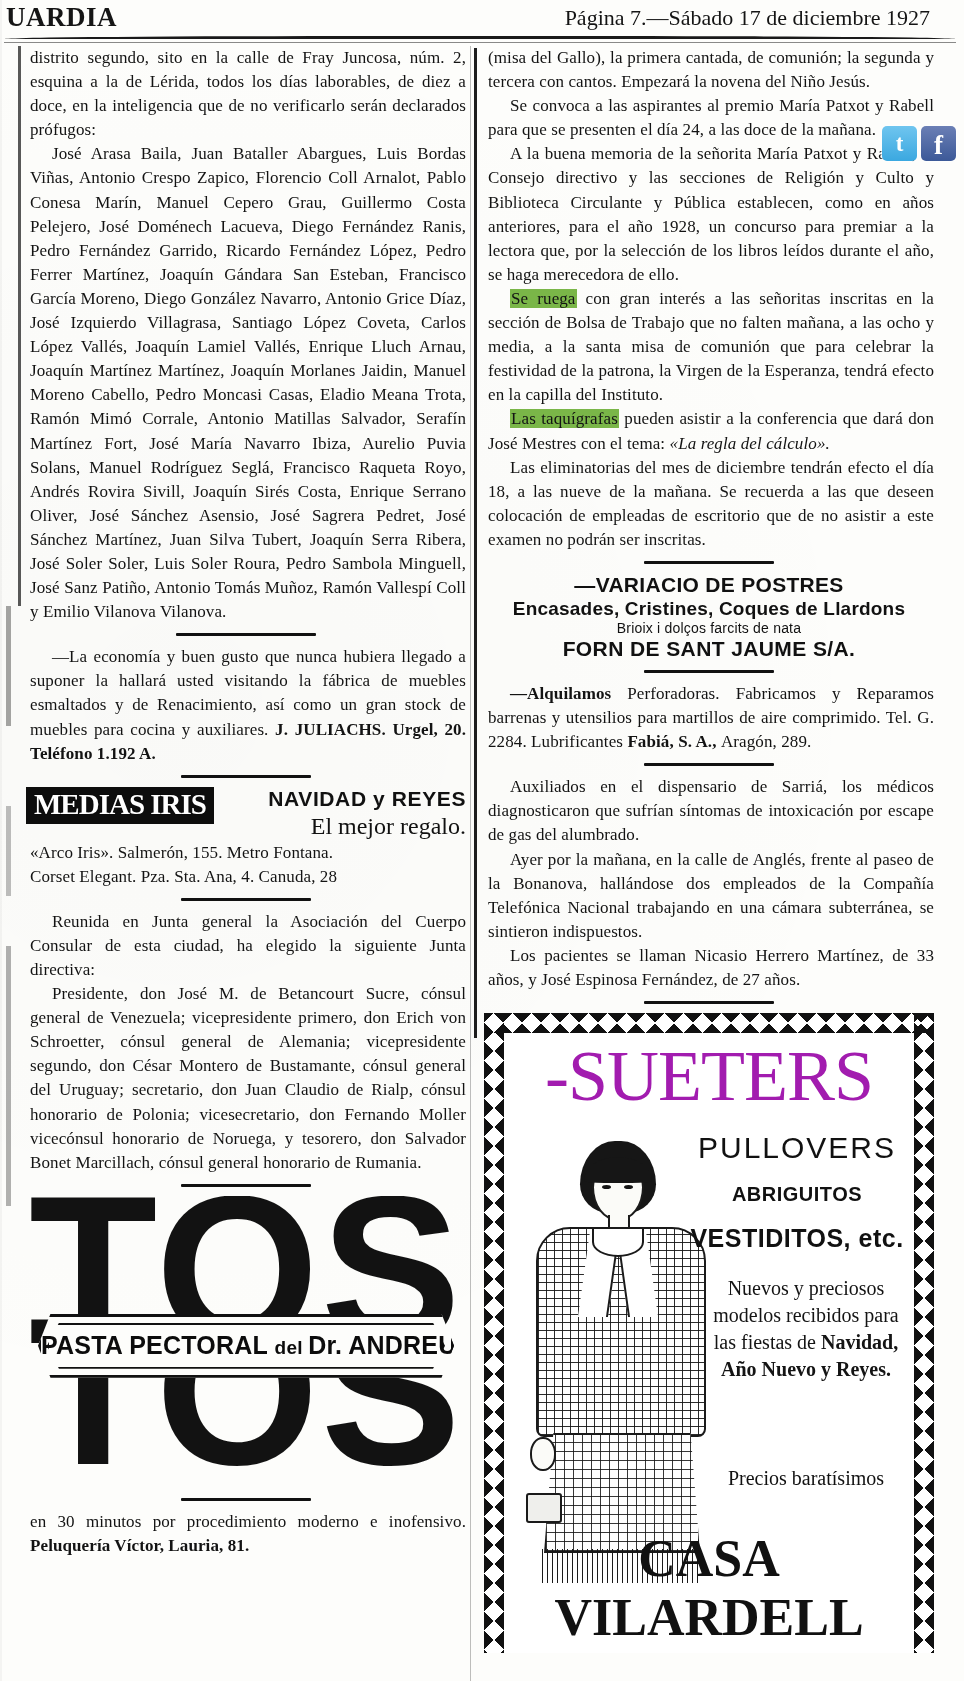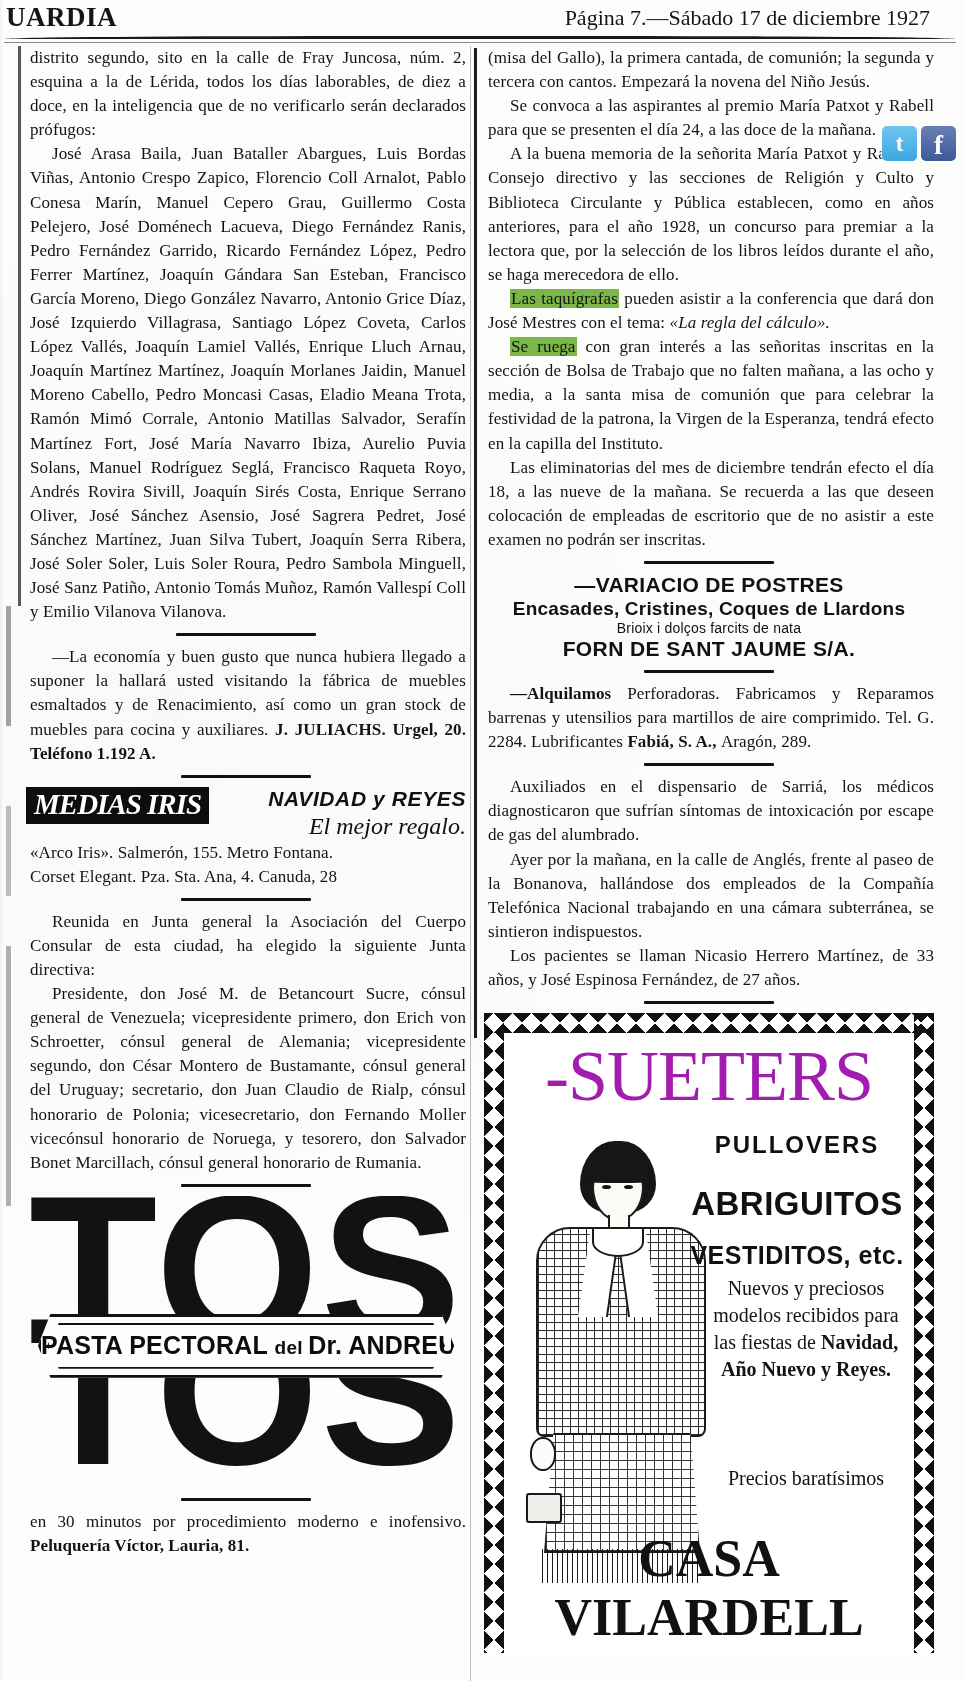--- a/index.html
+++ b/index.html
@@ -102,21 +102,21 @@
 
   
   .divider {
     width: 140px; height: 3px; background: #111;
     margin: 9px auto 9px auto;
     border-radius: 1px;
   }
   .divider.w2 { width: 130px; }
 
   
-  .medias-row { display: flex; align-items: flex-start; gap: 8px; font-style: italic; }
+  .medias-row { display: flex; align-items: flex-start; gap: 8px; }
   .medias-logo {
     background: #0d0d0d; color: #fff;
     font-family: "Liberation Serif", serif;
     font-weight: bold; font-size: 29px;
     letter-spacing: -1px;
     padding: 1px 6px 3px 6px;
     line-height: 1.0;
     white-space: nowrap;
     border: 2px solid #0d0d0d;
     text-shadow: 0 0 1px #000;
@@ -225,22 +225,22 @@
     font-family: "Liberation Serif", serif;
     font-weight: normal; font-size: 72px; line-height: 74px;
     letter-spacing: -1px;
     color: #a21caf;
   }
   .sue-words {
     position: absolute; right: 26px; top: 118px; width: 222px;
     text-align: center;
     font-family: "Liberation Sans", sans-serif;
   }
-  .sue-w1 { font-weight: bold; font-size: 24px; letter-spacing: 2px; }
-  .sue-w2 { font-weight: bold; font-size: 33px; letter-spacing: .5px; margin-top: 26px;}
+  .sue-w1 { font-weight: normal; font-size: 30px; letter-spacing: 2px; }
+  .sue-w2 { font-weight: bold; font-size: 20px; letter-spacing: .5px; margin-top: 18px;}
   .sue-w3 { font-weight: bold; font-size: 25px; letter-spacing: .5px; margin-top: 18px;}
   .sue-copy {
     position: absolute; right: 22px; top: 262px; width: 212px;
     text-align: center;
     font-family: "Liberation Serif", serif;
     font-size: 20px; line-height: 27px; color: #141414;
   }
   .sue-precios {
     position: absolute; right: 30px; top: 452px; width: 196px;
     text-align: center;
@@ -421,23 +421,23 @@
       <p class="body"><span>en 30 minutos por procedimiento moderno e inofensivo. </span><b>Peluquería Víctor, Lauria, 81.</b></p>
 
     </div>
 
     <div class="col" id="col-right">
 
       <p class="body">(misa del Gallo), la primera cantada, de comunión; la segunda y tercera con cantos. Empezará la novena del Niño Jesús.</p>
       <p class="body indent">Se convoca a las aspirantes al premio María Patxot y Rabell para que se presenten el día 24, a las doce de la mañana.</p>
       <p class="body indent">A la buena memoria de la señorita María Patxot y Rabell, el Consejo directivo y las secciones de Religión y Culto y Biblioteca Circulante y Pública establecen,  como en años anteriores, para el año 1928, un concurso para premiar a la lectora que, por la selección de los libros leídos durante el año, se haga merecedora de ello.</p>
 
+      <p class="body indent"><span class="hl">Se ruega</span><span> con gran interés a las señoritas inscritas en la sección de Bolsa de Trabajo que no falten mañana, a las ocho y media, a la santa misa de comunión que para celebrar la festividad de la patrona, la Virgen de la Esperanza, tendrá efecto en la capilla del Instituto.</span></p>
+
       <p class="body indent"><span class="hl">Las taquígrafas</span><span> pueden asistir a la conferencia que dará don José Mestres con el tema: </span><span class="ital">«La regla del cálculo».</span></p>
-
-      <p class="body indent"><span class="hl">Se ruega</span><span> con gran interés a las señoritas inscritas en la sección de Bolsa de Trabajo que no falten mañana, a las ocho y media, a la santa misa de comunión que para celebrar la festividad de la patrona, la Virgen de la Esperanza, tendrá efecto en la capilla del Instituto.</span></p>
 
       <p class="body indent">Las eliminatorias del mes de diciembre tendrán efecto el día 18, a las nueve de la mañana. Se recuerda a las que deseen colocación de empleadas de escritorio que de no asistir a este examen no podrán ser inscritas.</p>
 
       <div class="divider w2"></div>
 
       <div class="ad-center">
         <div class="ad-l1">—VARIACIO DE POSTRES</div>
         <div class="ad-l2">Encasades, Cristines, Coques de Llardons</div>
         <div class="ad-l3">Brioix i dolços farcits de nata</div>
         <div class="ad-l4">FORN DE SANT JAUME S/A.</div>

